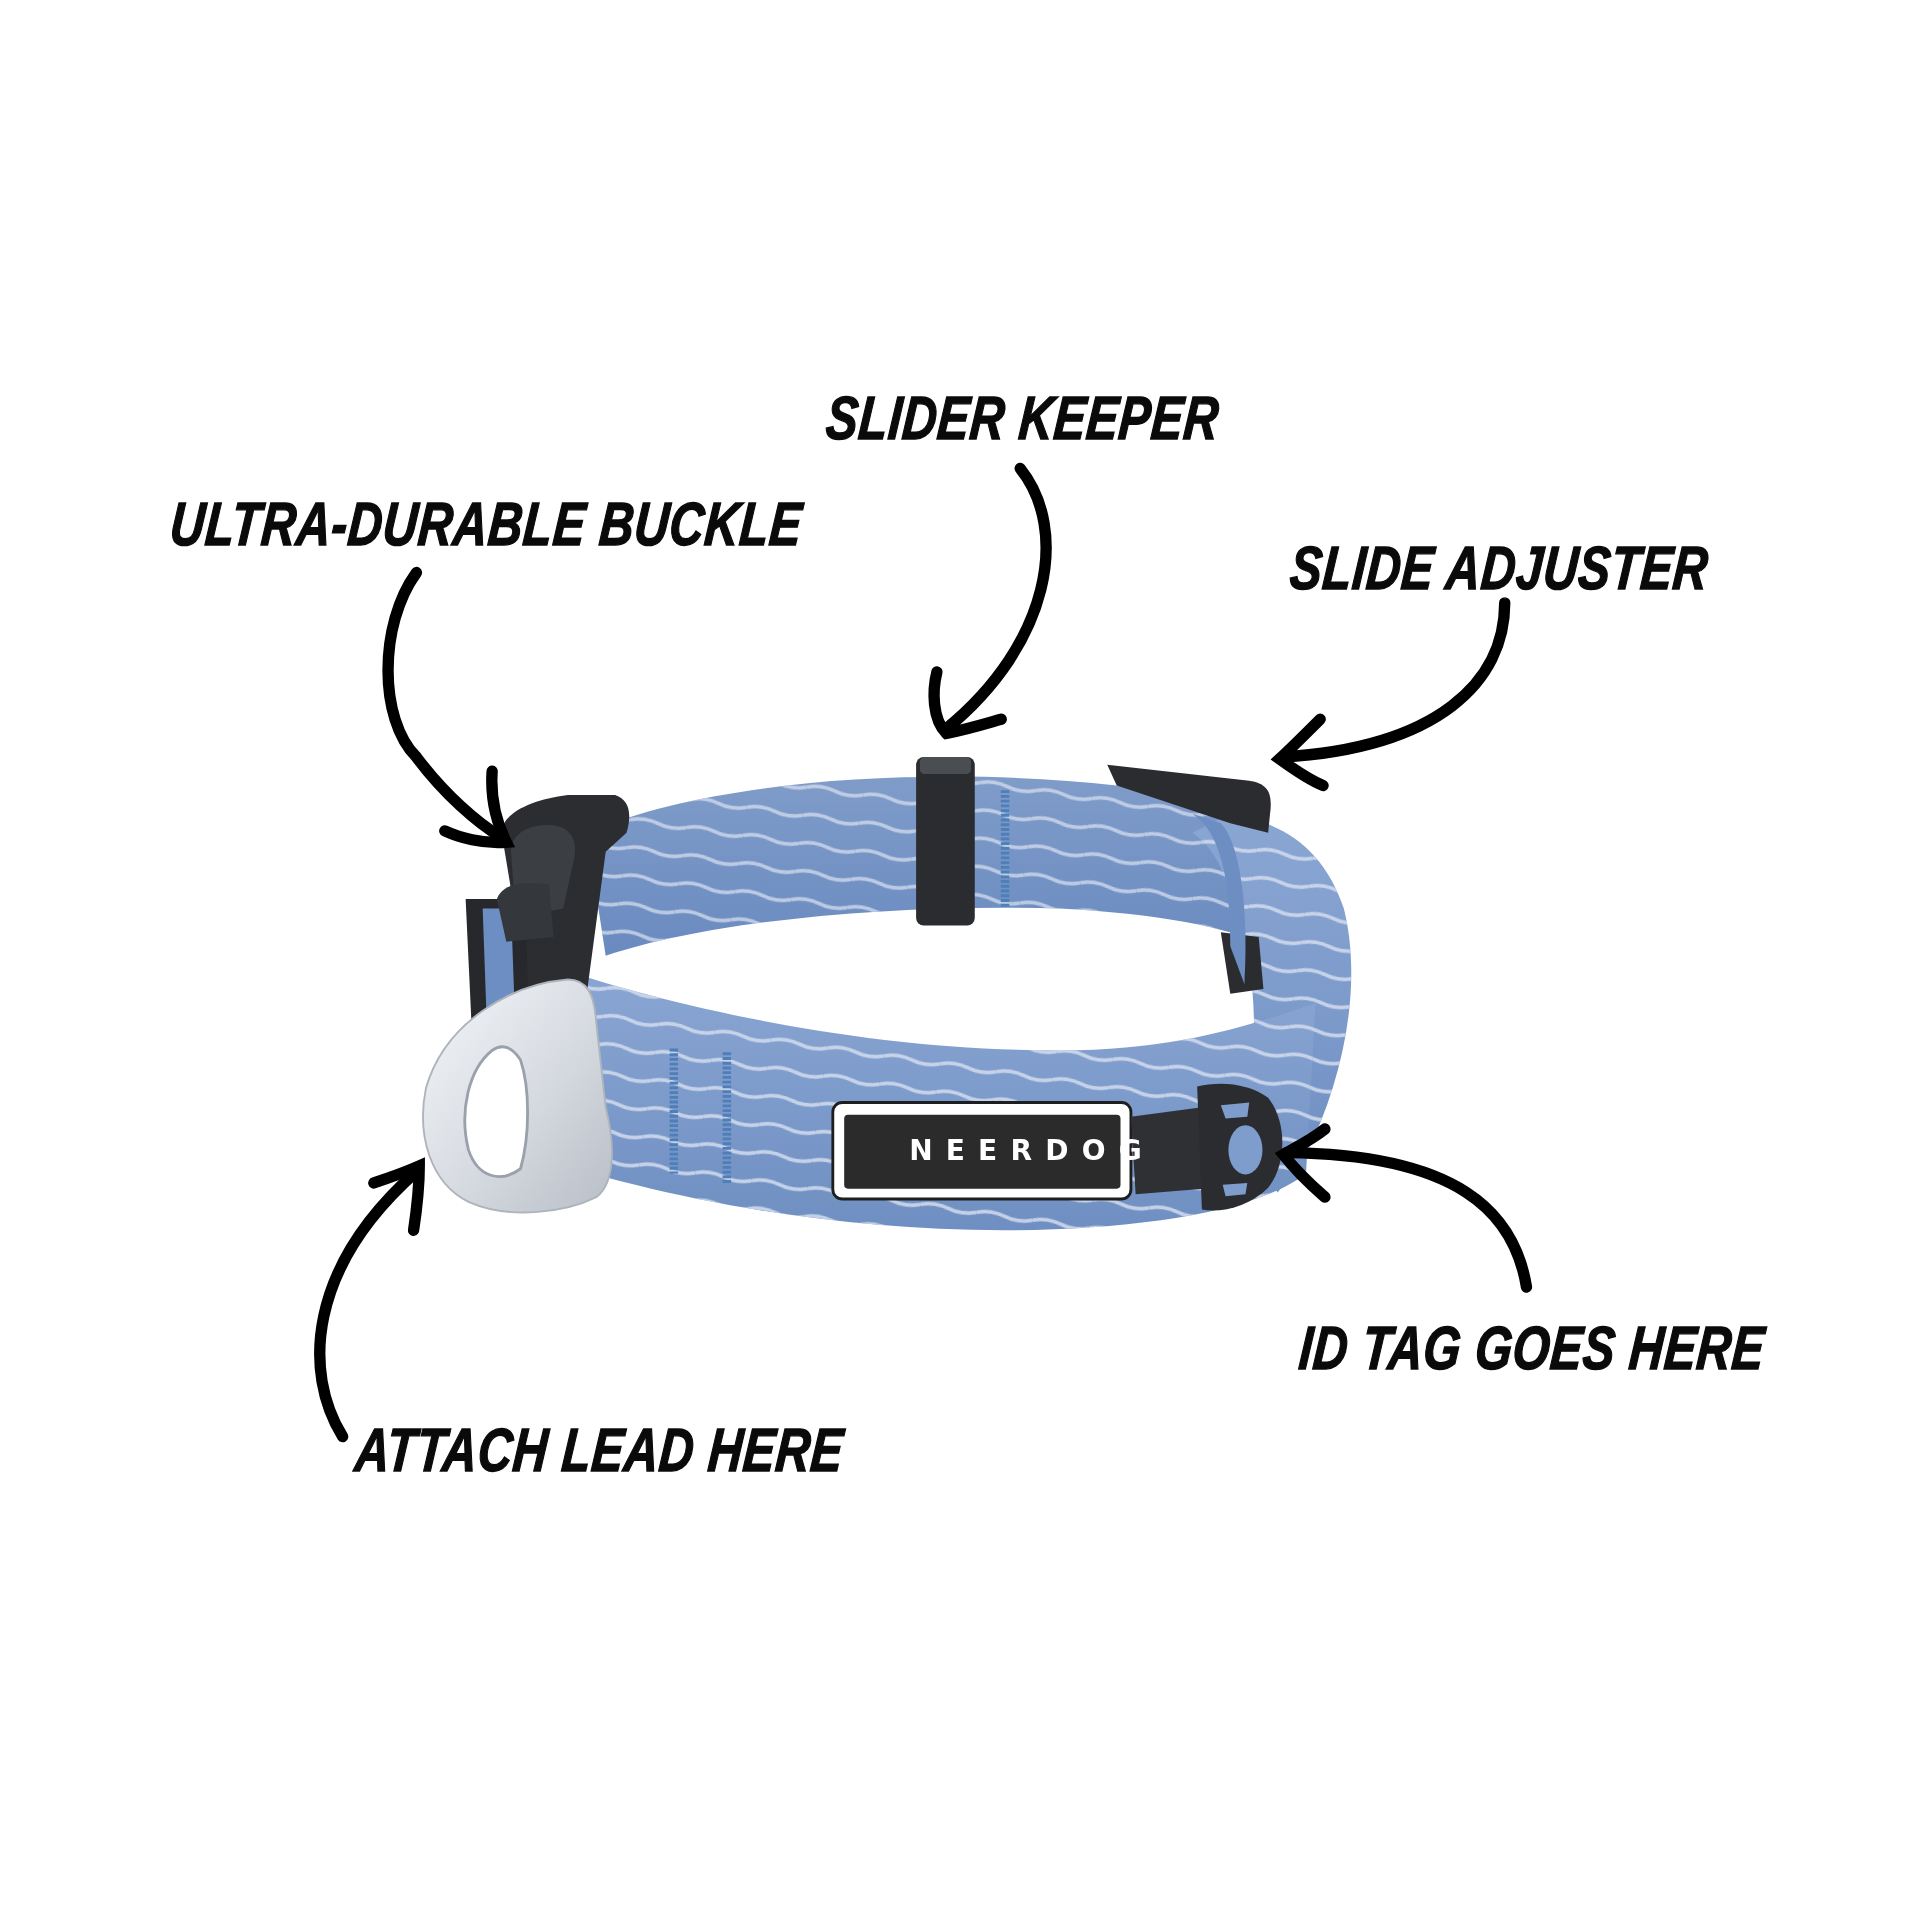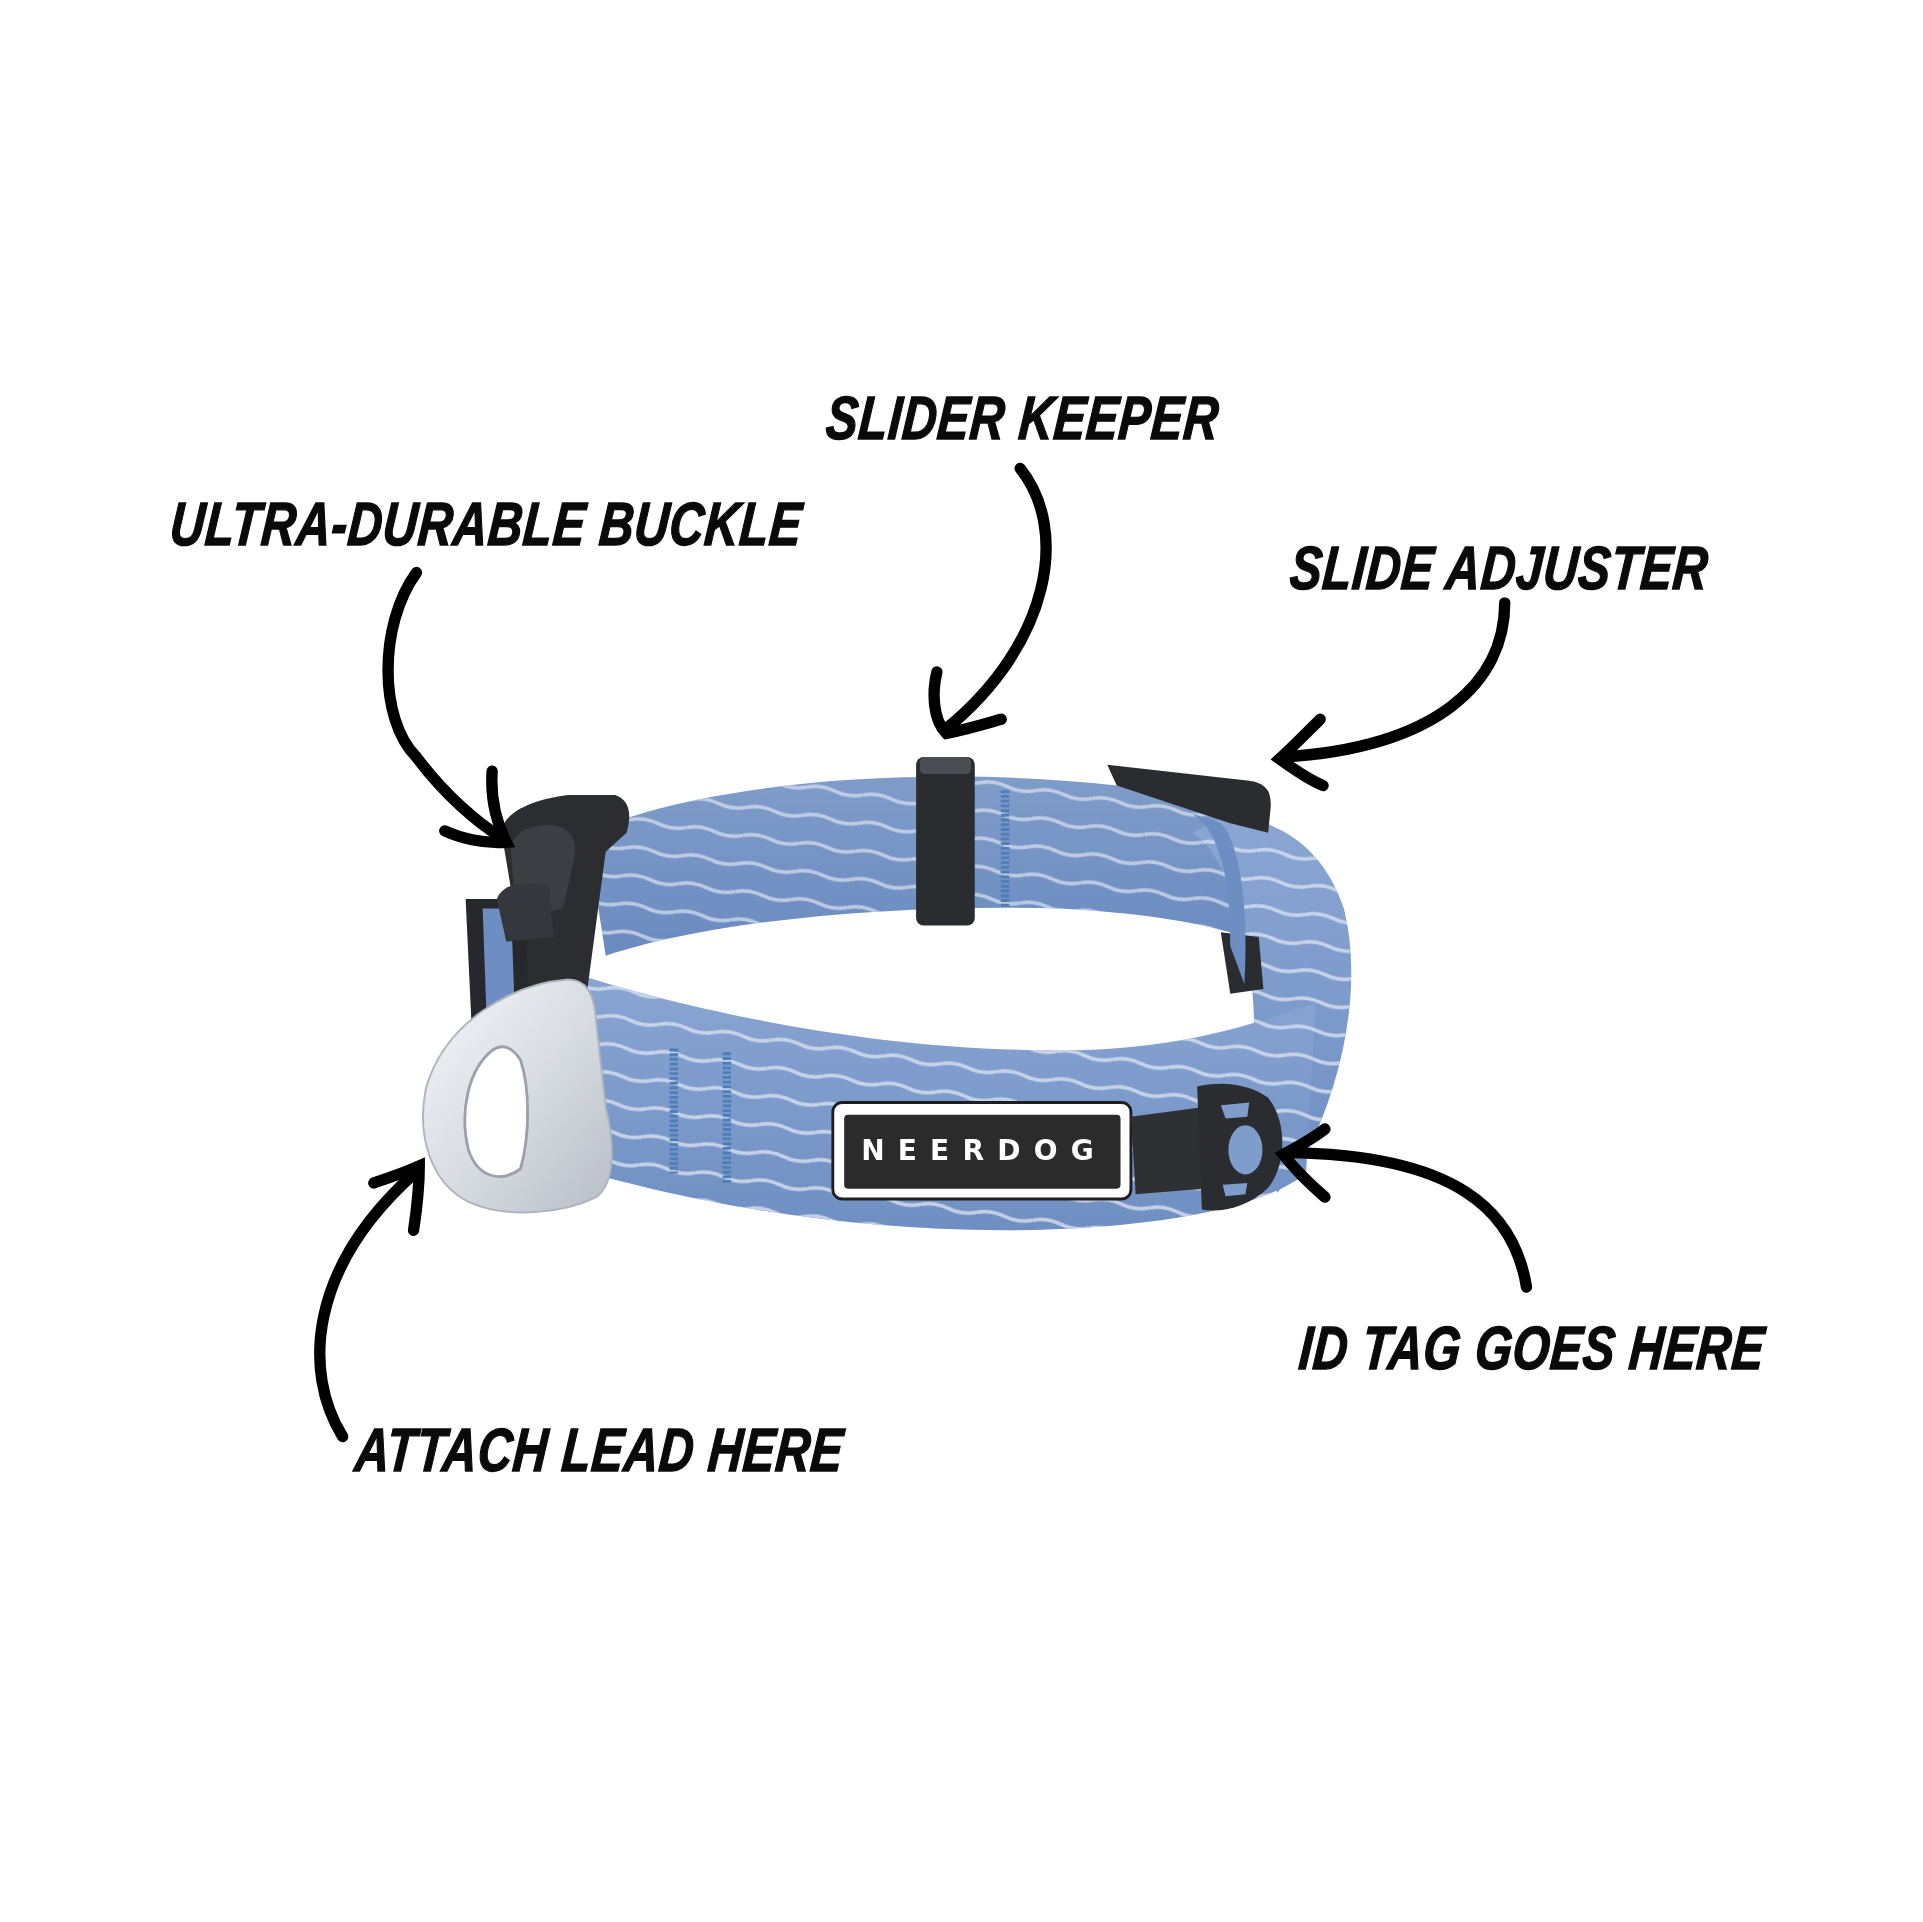--- a/index.html
+++ b/index.html
@@ -147,21 +147,21 @@
       <path d="M1395 760 C1380 775 1365 790 1352 802 C1370 815 1385 825 1398 830"></path>
 
       <path d="M1613 1360 C1600 1280 1540 1220 1360 1218"></path>
       <path d="M1400 1193 C1385 1205 1370 1212 1356 1220 C1370 1238 1385 1252 1400 1265"></path>
 
       <path d="M362 1518 C320 1450 325 1340 440 1238"></path>
       <path d="M395 1250 C410 1245 425 1240 443 1232 C443 1255 440 1280 437 1300"></path>
     </g>
   </svg>
 
-  <div class="brand-text" style="position:absolute; left:856px; top:1134px; width:256px; text-align:center; color:#ffffff; font-size:28px; letter-spacing:13.2px;">NEERDOG</div>
+  <div class="brand-text" style="position:absolute; left:904px; top:1134px; width:256px; text-align:center; color:#ffffff; font-size:28px; letter-spacing:13.2px;">NEERDOG</div>
 
   <div class="label grunge" style="left:829px; top:388px; font-size:61px;">SLIDER KEEPER</div>
 
   <div class="label grunge" style="left:173px; top:494px; font-size:61px;">ULTRA-DURABLE BUCKLE</div>
 
   <div class="label grunge" style="left:1293px; top:538px; font-size:61px;">SLIDE ADJUSTER</div>
 
   <div class="label grunge" style="left:1302px; top:1318px; font-size:61px;">ID TAG GOES HERE</div>
 
   <div class="label grunge" style="left:358px; top:1420px; font-size:61px;">ATTACH LEAD HERE</div>

